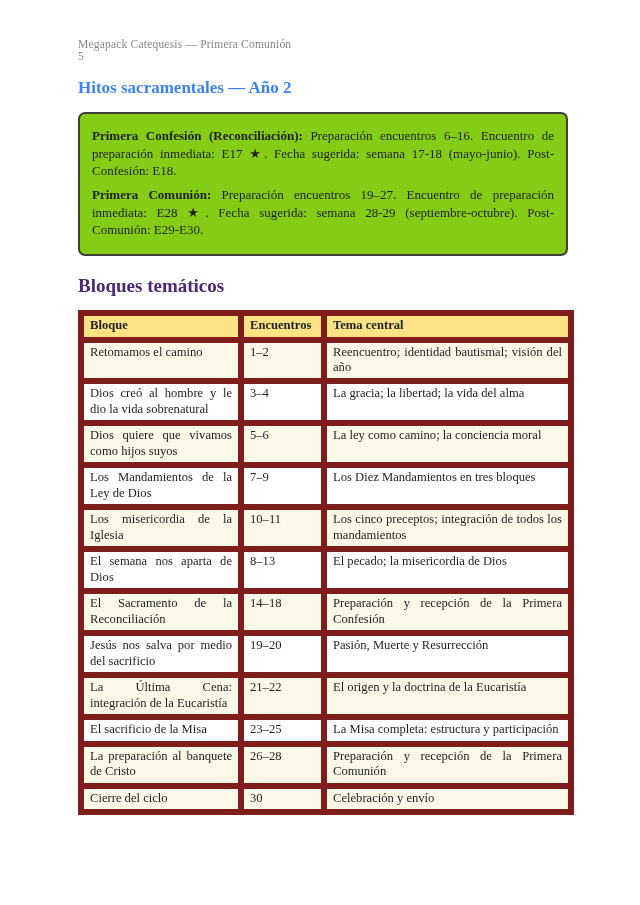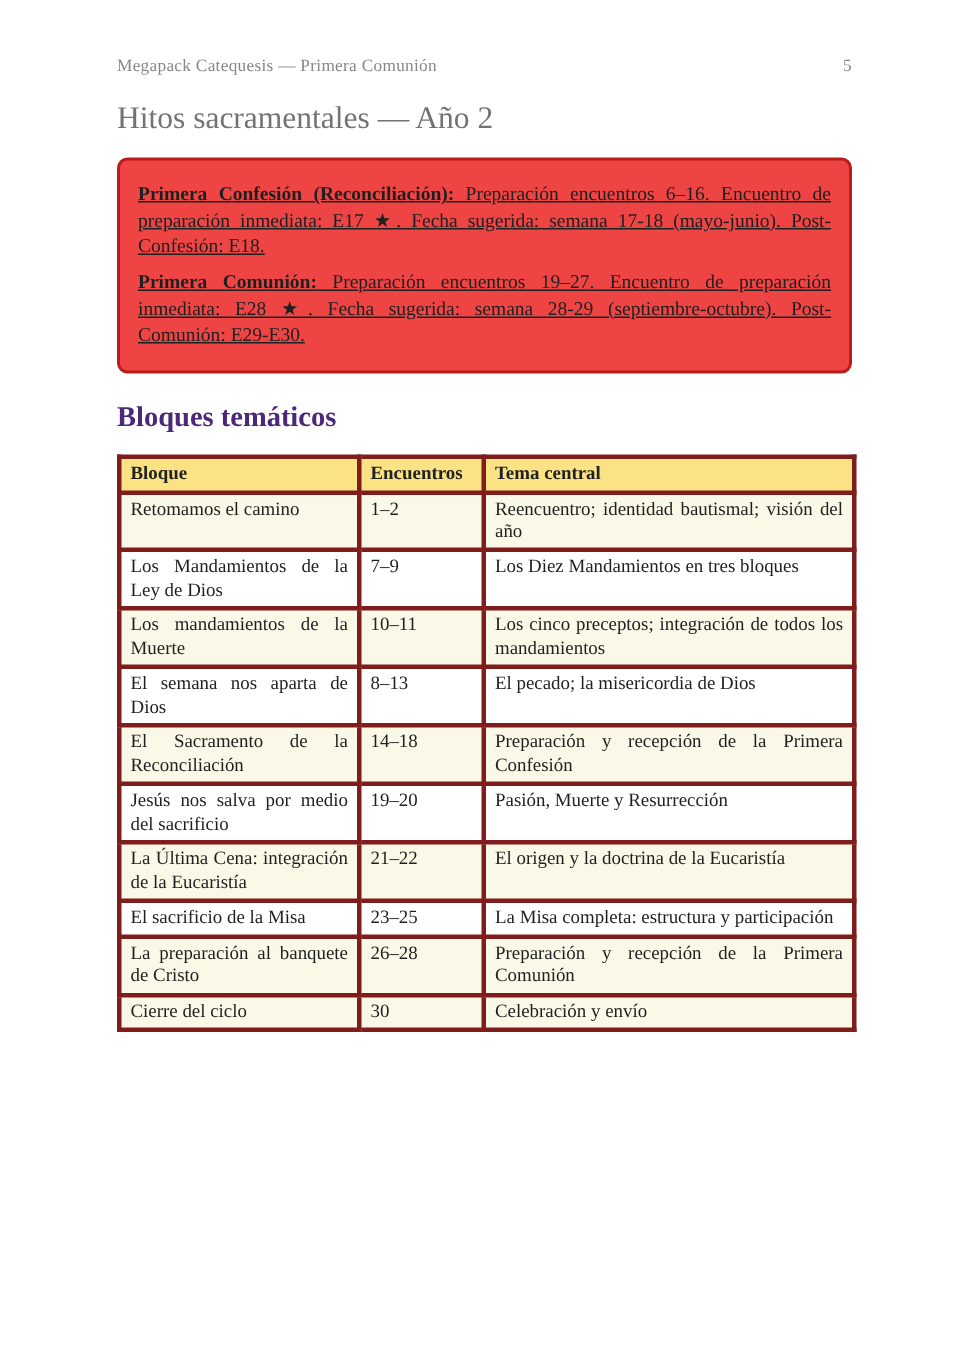--- a/index.html
+++ b/index.html
@@ -5,42 +5,42 @@
   html,body{margin:0;padding:0;}
   body{
     width:640px;height:905px;position:relative;background:#ffffff;
     font-family:"Liberation Serif","DejaVu Serif",serif;
     color:#1f1f1f;-webkit-font-smoothing:antialiased;
   }
   .content{position:absolute;left:78px;top:38px;width:490px;}
 
   
   .running-head{display:flex;justify-content:space-between;align-items:baseline;
-    font-size:11.5px;color:#878787;letter-spacing:.2px;}
+    font-size:11.5px;color:#878787;letter-spacing:.2px;flex-direction:column;}
 
   
-  .page-title{margin:16px 0 0 0;font-size:21px;font-weight:normal;color:#737373;}
+  .page-title{margin:16px 0 0 0;font-size:17px;font-weight:bold;color:#3b82f6;}
 
   
-  .callout{margin-top:14px;background:#ef4444;border:2px solid #b91c1c;border-radius:7px;
+  .callout{margin-top:14px;background:#84cc16;border:2px solid #404040;border-radius:7px;
     padding:7px 12px 9px 12px;font-size:13px;line-height:1.36;text-align:justify;
-    hyphens:auto;text-decoration:underline;-webkit-hyphens:auto;}
+    hyphens:auto;-webkit-hyphens:auto;}
   .callout p{margin:6px 0;}
   .callout b{font-weight:bold;}
 
   
   .section-title{margin:19px 0 0 0;font-size:19px;font-weight:bold;color:#4b2878;}
 
   
   table{margin-top:13px;width:490px;border-collapse:collapse;table-layout:fixed;
     font-size:12.6px;line-height:1.23;}
   col.c-bloque{width:160px;}
   col.c-enc{width:83px;}
   col.c-tema{width:247px;}
-  th,td{border:3px solid #7f1d1d;padding:2px 6px 3px 6px;vertical-align:top;text-align:left;}
+  th,td{border:6px solid #7f1d1d;padding:2px 6px 3px 6px;vertical-align:top;text-align:left;}
   thead th{background:#fae285;font-weight:bold;color:#222;}
   tbody tr.alt td{background:#faf8e6;}
   td.j{text-align:justify;hyphens:auto;-webkit-hyphens:auto;}
 </style>
 </head>
 <body>
 
 <div class="content">
 
   <div class="running-head">
@@ -70,26 +70,36 @@
         <th>Tema central</th>
       </tr>
     </thead>
     <tbody>
         <tr class="alt">
           <td class="j">Retomamos el camino</td>
           <td>1–2</td>
           <td class="j">Reencuentro; identidad bautismal; visión del año</td>
         </tr>
         <tr>
+          <td class="j">Dios creó al hombre y le dio la vida sobrenatural</td>
+          <td>3–4</td>
+          <td class="j">La gracia; la libertad; la vida del alma</td>
+        </tr>
+        <tr class="alt">
+          <td class="j">Dios quiere que vivamos como hijos suyos</td>
+          <td>5–6</td>
+          <td class="j">La ley como camino; la conciencia moral</td>
+        </tr>
+        <tr>
           <td class="j">Los Mandamientos de la Ley de Dios</td>
           <td>7–9</td>
           <td class="j">Los Diez Mandamientos en tres bloques</td>
         </tr>
         <tr class="alt">
-          <td class="j">Los mandamientos de la Muerte</td>
+          <td class="j">Los misericordia de la Iglesia</td>
           <td>10–11</td>
           <td class="j">Los cinco preceptos; integración de todos los mandamientos</td>
         </tr>
         <tr>
           <td class="j">El semana nos aparta de Dios</td>
           <td>8–13</td>
           <td class="j">El pecado; la misericordia de Dios</td>
         </tr>
         <tr class="alt">
           <td class="j">El Sacramento de la Reconciliación</td>

